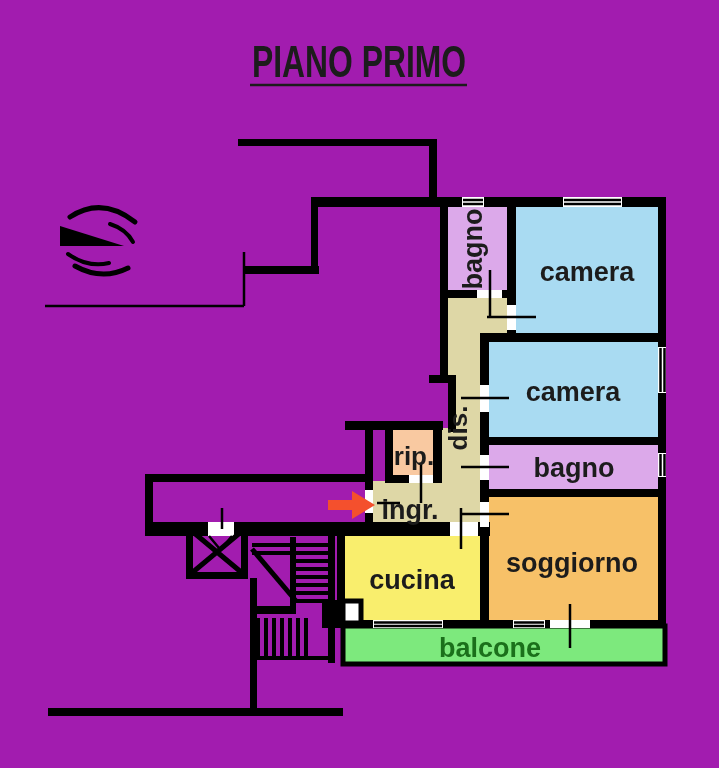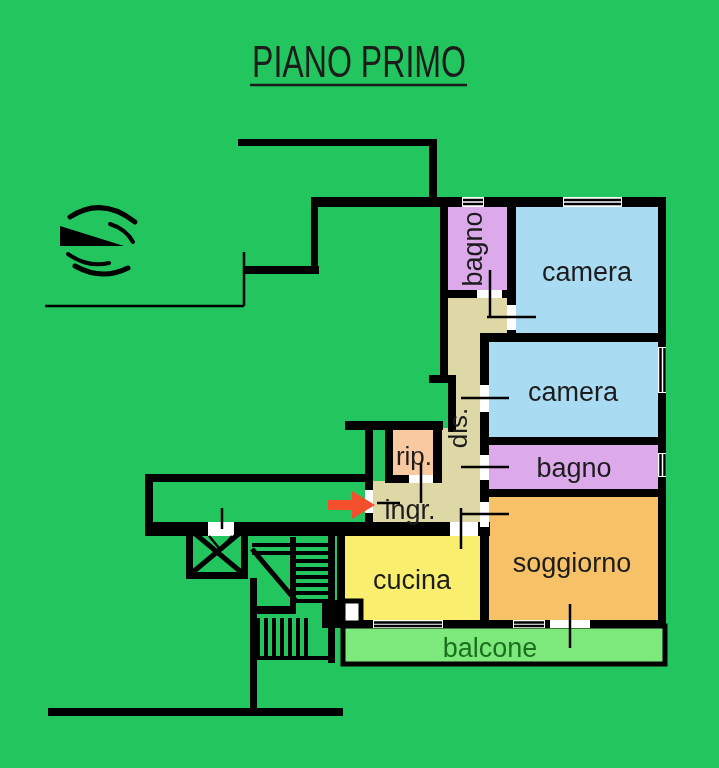--- a/index.html
+++ b/index.html
@@ -1,17 +1,17 @@
 <!DOCTYPE html>
 <html><head>
 <meta charset="utf-8">
 <style>
   html,body{margin:0;padding:0;background:#ffffff;}
-  .stage{position:relative;width:719px;height:768px;background:#22c55e;overflow:hidden;
-         font-family:"Liberation Sans", sans-serif;}
+  .stage{position:relative;width:719px;height:768px;background:#a21caf;overflow:hidden;
+         font-family:"Liberation Sans", sans-serif;font-weight:bold;}
   svg{position:absolute;left:0;top:0;}
   text{font-family:"Liberation Sans", sans-serif;}
   .title-text{font-size:44px;letter-spacing:0px;}
   .room-label{font-size:27px;}
   .room-label-sm{font-size:26px;}
 </style>
 </head>
 <body>
 
 <div class="stage">

